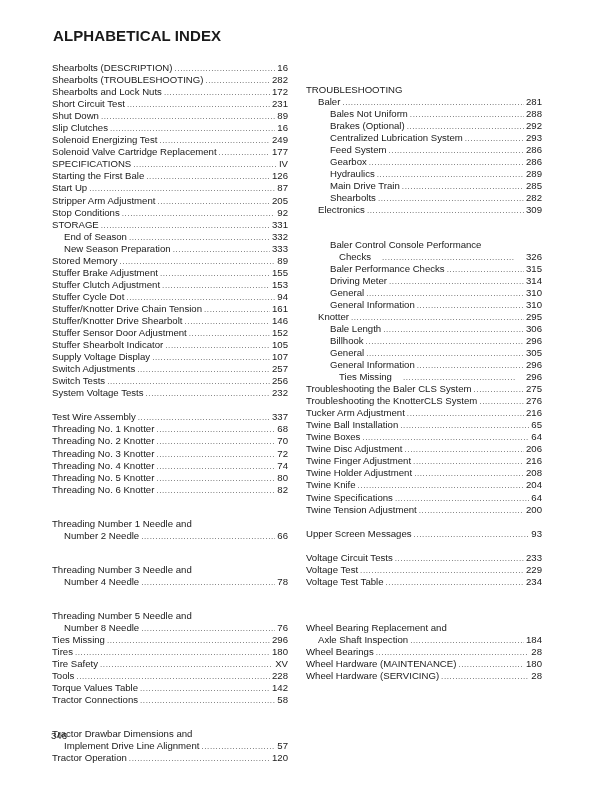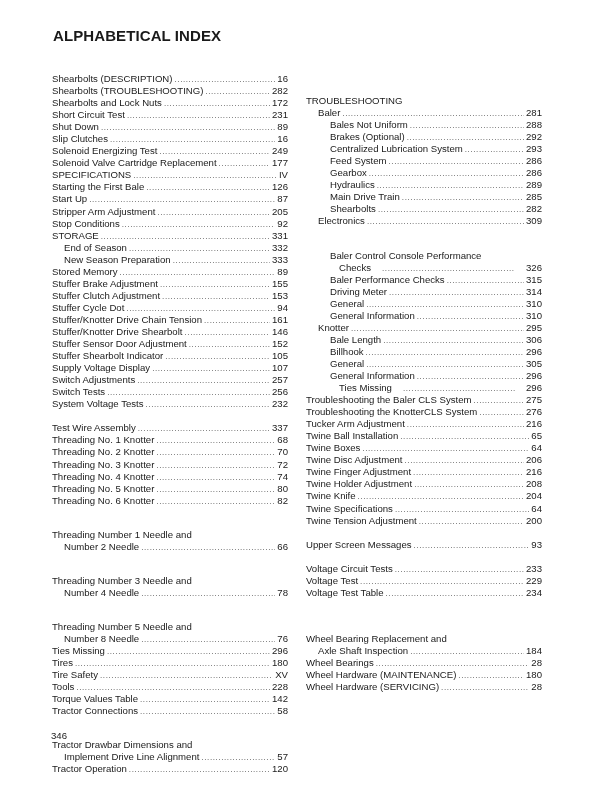--- a/index.html
+++ b/index.html
@@ -1,19 +1,19 @@
 <!DOCTYPE html>
 <html><head>
   <meta charset="utf-8">
   <style>
     html, body { margin: 0; padding: 0; background: #ffffff; }
     body { width: 612px; height: 792px; position: relative; overflow: hidden;
            font-family: "Liberation Sans", sans-serif; color: #1a1a1a; }
     .title { position: absolute; left: 53px; top: 27px; font-size: 15px; font-weight: bold; letter-spacing: 0.1px; }
-    .col { position: absolute; top: 73px; font-size: 9.6px; line-height: 12.05px; }
+    .col { position: absolute; top: 62px; font-size: 9.6px; line-height: 12.05px; }
     .col.left { left: 52px; width: 236px; }
     .col.right { left: 306px; width: 236px; }
     .entry { display: flex; align-items: baseline; white-space: nowrap; height: 12.05px; }
     .entry .label { flex: 0 0 auto; }
     .entry .dots { flex: 1 1 auto; overflow: hidden; margin: 0 2px; color: #333; letter-spacing: 0.6px; font-size: 8px; }
     .entry .dots::before { content: "..................................................................................................................................................................................................................."; }
     .entry .page { flex: 0 0 auto; text-align: right; }
     .head-only { height: 12.05px; white-space: nowrap; margin-top: 22px; }
     .ind1 { padding-left: 12px; }
     .ind2 { padding-left: 24px; }

